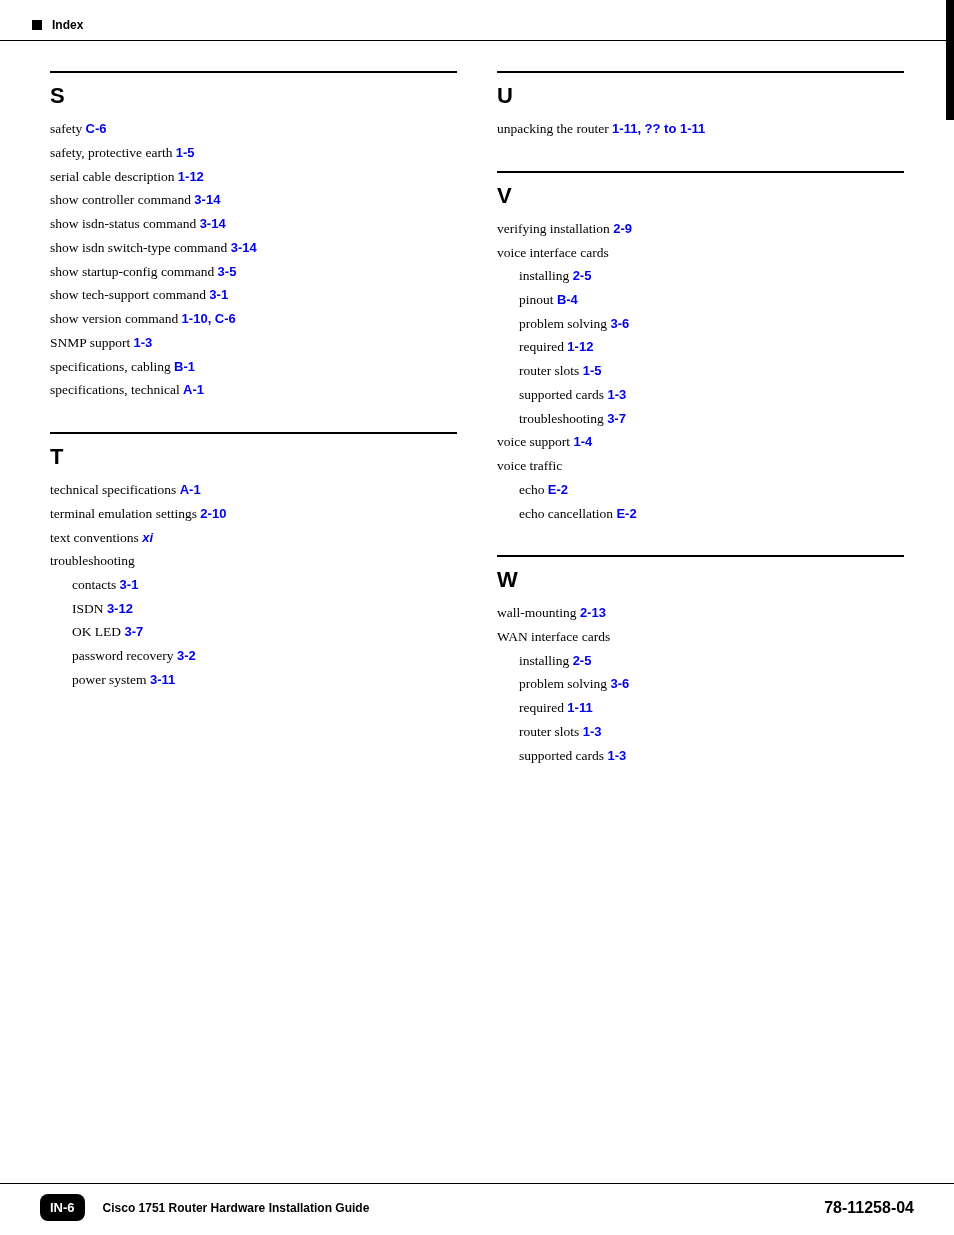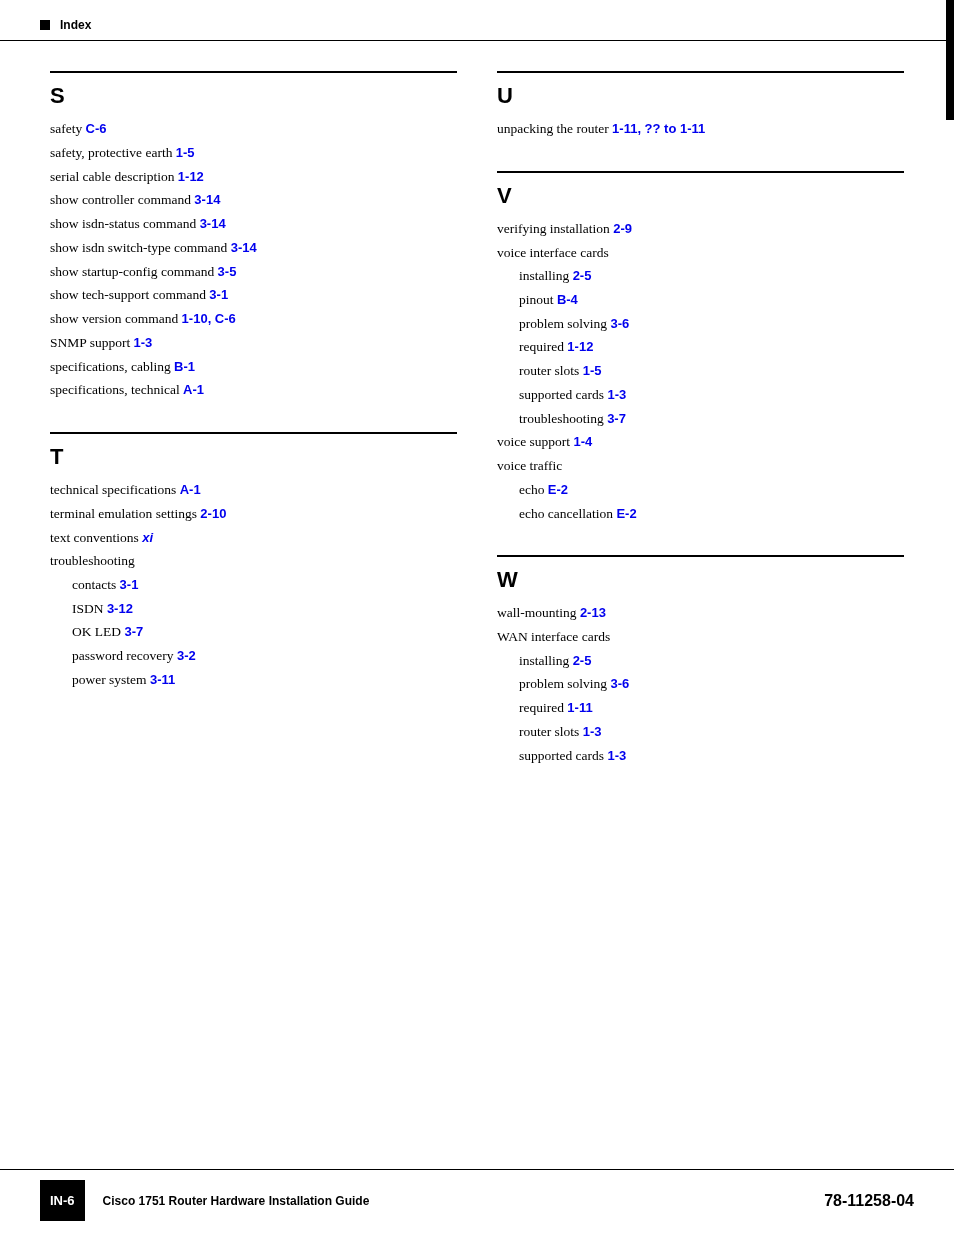--- a/index.html
+++ b/index.html
@@ -9,21 +9,21 @@
       background: #fff;
       color: #000;
       width: 954px;
       min-height: 1235px;
       position: relative;
     }
     
     .top-bar {
       display: flex;
       align-items: center;
-      padding: 18px 40px 8px 40px;
+      padding: 18px 40px 8px 32px;
       border-bottom: 1px solid #000;
       margin-bottom: 0;
     }
     .top-bar-square {
       width: 10px;
       height: 10px;
       background: #000;
       margin-right: 10px;
       flex-shrink: 0;
     }
@@ -178,20 +178,20 @@
           <div class="entry-line indent">supported cards <a class="blue-link">1-3</a></div>
         </div>
       </div>
 
     </div>
   </div>
 
   <div style="position:absolute; bottom:0; left:0; right:0;">
     <div style="border-top: 1.5px solid #000; margin: 0 0px; display:flex; align-items:center; justify-content:space-between; padding: 10px 40px 14px 40px;">
       <div style="display:flex; align-items:center;">
-        <div style="background:#000; color:#fff; font-family:Arial,sans-serif; font-size:13px; font-weight:bold; padding:13px 10px; margin-right:18px;">IN-6</div>
+        <div style="background:#000; color:#fff; font-family:Arial,sans-serif; font-size:13px; font-weight:bold; padding:6px 10px; margin-right:18px;border-radius:8px;">IN-6</div>
         <span style="font-family:Arial,sans-serif; font-size:12px; font-weight:bold;">Cisco 1751 Router Hardware Installation Guide</span>
       </div>
       <span style="font-family:Arial,sans-serif; font-size:16px; font-weight:bold;">78-11258-04</span>
     </div>
   </div>
 
 </div>
 
 </body></html>

